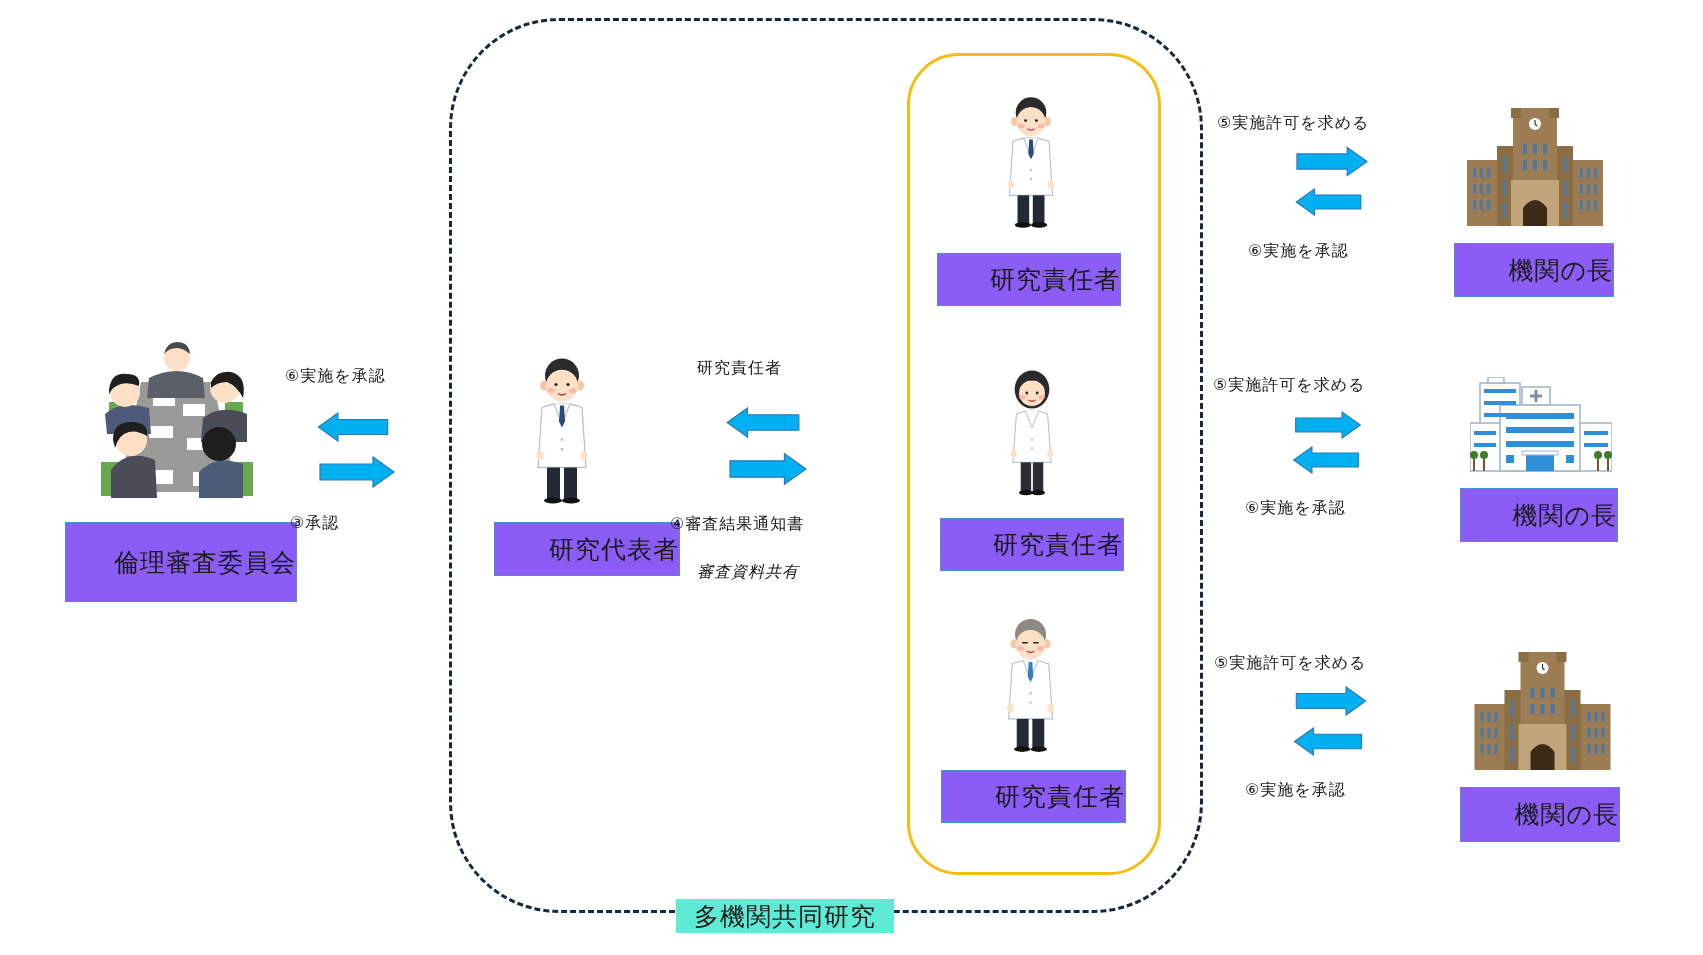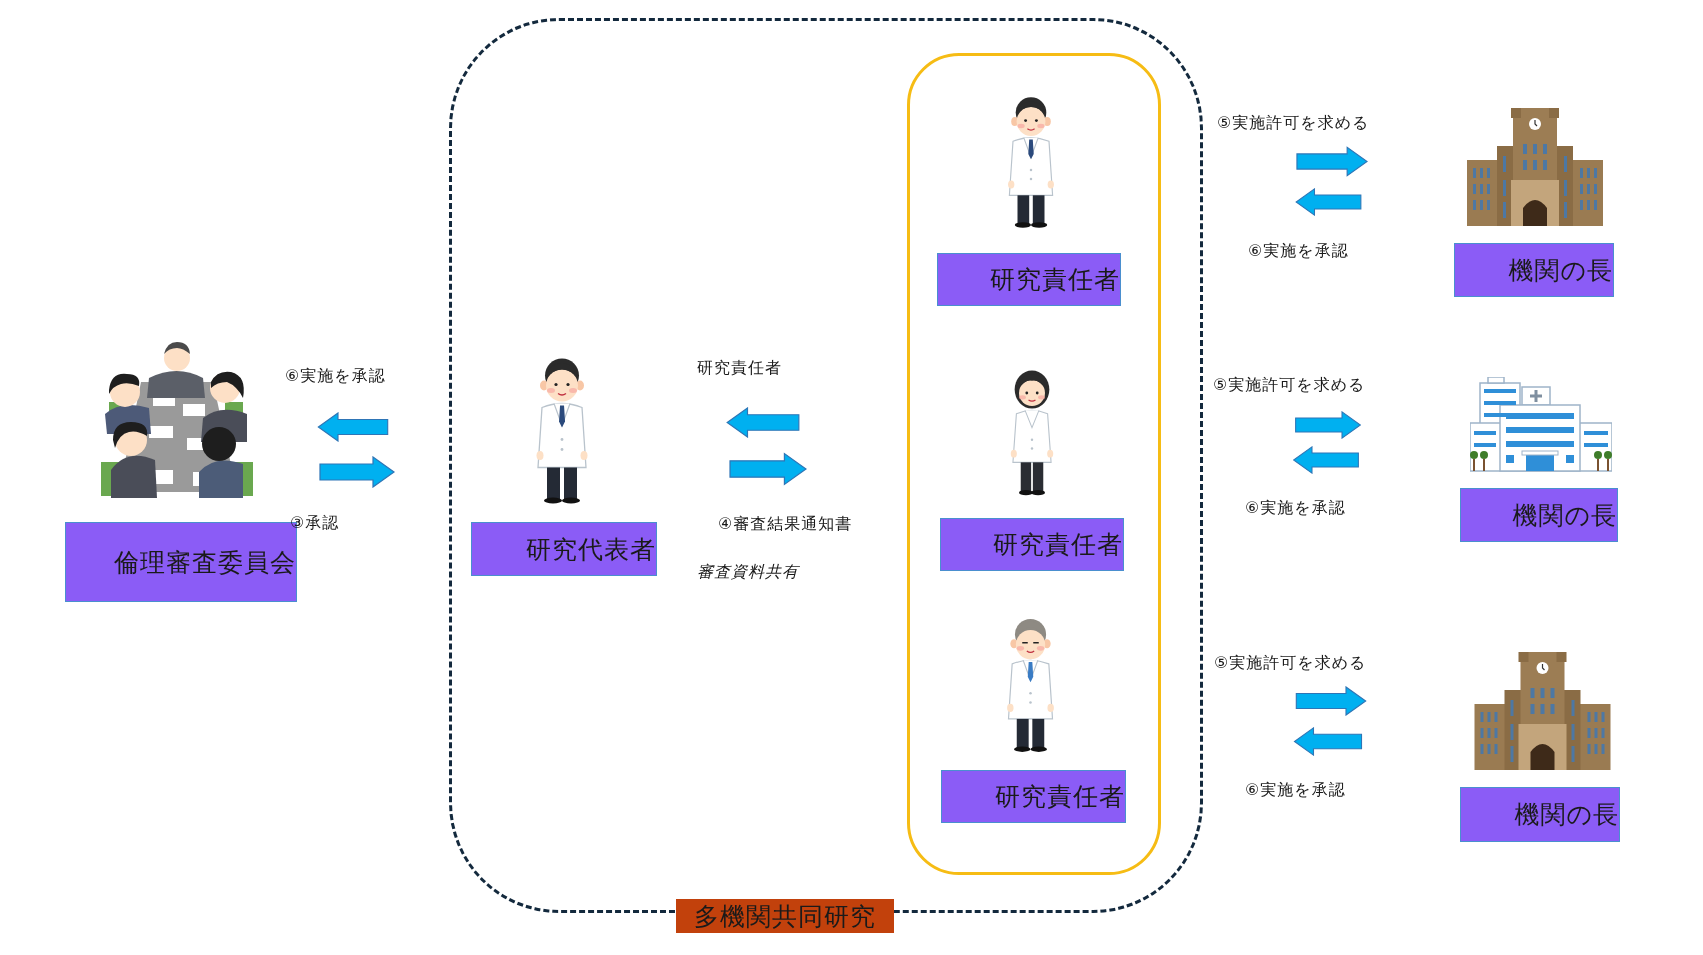--- a/index.html
+++ b/index.html
@@ -9,21 +9,21 @@
                display:flex; align-items:center; justify-content:flex-end;
                font-size:25px; color:#1a1a1a; box-sizing:border-box; letter-spacing:1px; }
   .txt { position:absolute; font-size:16px; white-space:nowrap; line-height:30px; letter-spacing:1px; }
   .arrow { position:absolute; }
   .illus { position:absolute; }
   #dashed { position:absolute; left:449px; top:18px; width:754px; height:895px;
             border:3px dashed #13293d; border-radius:110px; box-sizing:border-box; }
   #yellow { position:absolute; left:907px; top:53px; width:254px; height:822px;
             border:3.5px solid #f6bc14; border-radius:52px; box-sizing:border-box; }
   #group-caption { position:absolute; left:676px; top:899px; width:218px; height:34px;
-                   background:#c2410c; font-size:25px; display:flex; align-items:center;
+                   background:#5eead4; font-size:25px; display:flex; align-items:center;
                    justify-content:center; letter-spacing:1px; }
 </style>
 </head>
 <body>
 
 <svg width="0" height="0" style="position:absolute">
   <defs>
     <symbol id="arrow-right" viewBox="0 0 76 32">
       <polygon points="1,8 54,8 54,1 75,16 54,31 54,24 1,24" fill="#00b0f0" stroke="#2e75b6" stroke-width="1.2"></polygon>
     </symbol>
@@ -240,34 +240,34 @@
   <svg class="arrow" style="left:318px;top:456px;width:78px;height:32px;">
       <use href="#arrow-right"></use>
     </svg>
   <div class="txt" style="left:290px;top:508px;">③承認</div>
 </div>
 
 <div>
   <svg class="illus" style="left:532px;top:353px;width:60px;height:155px;">
       <use href="#doctor"></use>
     </svg>
-  <div class="label-box" style="left:471px;top:522px;width:186px;height:54px;">
+  <div class="label-box" style="left:494px;top:522px;width:186px;height:54px;">
     <span>研究代表者</span>
   </div>
 </div>
 
 <div>
   <div class="txt" style="left:697px;top:353px;">研究責任者</div>
   <svg class="arrow" style="left:724px;top:407px;width:78px;height:31px;">
       <use href="#arrow-left"></use>
     </svg>
   <svg class="arrow" style="left:729px;top:452px;width:78px;height:34px;">
       <use href="#arrow-right"></use>
     </svg>
-  <div class="txt" style="left:670px;top:509px;margin-left:48px;">④審査結果通知書</div>
+  <div class="txt" style="left:670px;top:509px;">④審査結果通知書</div>
   <div class="txt" style="left:697px;top:557px;font-style:italic;">審査資料共有</div>
 </div>
 
 <div>
   <svg class="illus" style="left:1004px;top:88px;width:54px;height:148px;">
       <use href="#doctor"></use>
     </svg>
   <div class="label-box" style="left:937px;top:253px;width:184px;height:53px;">
     <span>研究責任者</span>
   </div>

